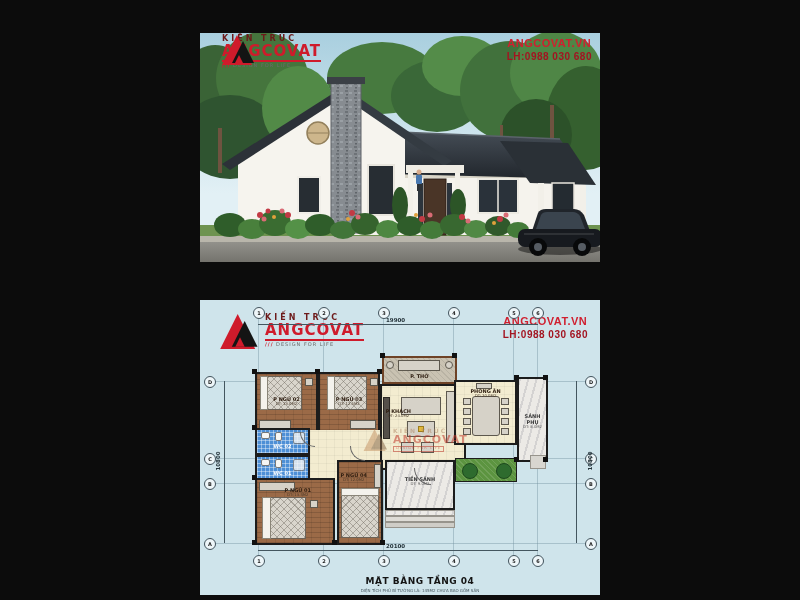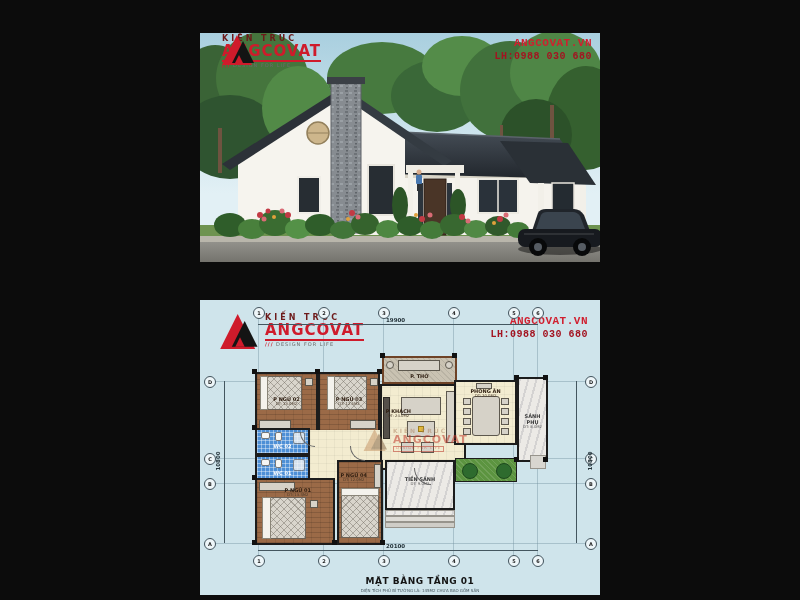--- a/index.html
+++ b/index.html
@@ -10,21 +10,21 @@
   #render{top:33px;height:229px;background:linear-gradient(#a9cfdf,#e2f0f5 70%);}
   #render svg{position:absolute;left:0;top:0;}
   .logo{position:absolute;display:flex;gap:5px;align-items:flex-start;}
   .logo-tri{flex:0 0 auto;}
   .logo-txt{display:flex;flex-direction:column;line-height:1;}
   .logo-kt{font-size:8px;font-weight:bold;letter-spacing:3px;color:#6d1a1a;}
   .logo-name{font-size:15px;font-weight:bold;letter-spacing:1px;color:#cf1b2b;margin-top:1px;}
   .logo-rule{height:2px;background:#cf1b2b;margin:1px 0;}
   .logo-tag{font-size:5px;color:#6b6b6b;letter-spacing:1px;}
   .logo-tag .sl{color:#cf1b2b;font-weight:bold;}
-  .contact{position:absolute;text-align:right;line-height:1.25;font-family:Liberation Mono, monospace;}
+  .contact{position:absolute;text-align:center;line-height:1.25;font-family:Liberation Sans, sans-serif;}
   .contact .web{font-size:11px;font-weight:bold;color:#d01f2f;letter-spacing:.5px;}
   .contact .phone{font-size:10px;font-weight:bold;color:#a31421;letter-spacing:.5px;}
   #render .contact{right:8px;top:4px;}
   #render .logo{left:22px;top:2px;}
   
   #plan{top:300px;height:295px;background:#cfe4eb;}
   #plan .logo{left:20px;top:14px;}
   #plan .contact{right:12px;top:15px;}
   .gridline{position:absolute;background:rgba(110,140,155,.4);}
   .gv{width:1px;top:17px;height:248px;}
@@ -430,16 +430,16 @@
       <span class="logo-rule"></span>
       <span class="logo-tag"><span class="sl">///</span> <span>DESIGN FOR LIFE</span></span>
     </div>
   </div>
   <div class="contact">
     <div class="web">ANGCOVAT.VN</div>
     <div class="phone">LH:0988 030 680</div>
   </div>
 
   <div class="title-blk">
-    <div class="t">MẶT BẰNG TẦNG 01</div>
+    <div class="t">MẶT BẰNG TẦNG 04</div>
     <div class="st">DIỆN TÍCH PHỦ BÌ TƯỜNG LÀ: 145M2 CHƯA BAO GỒM SÂN</div>
   </div>
 </div>
 
 </body></html>

